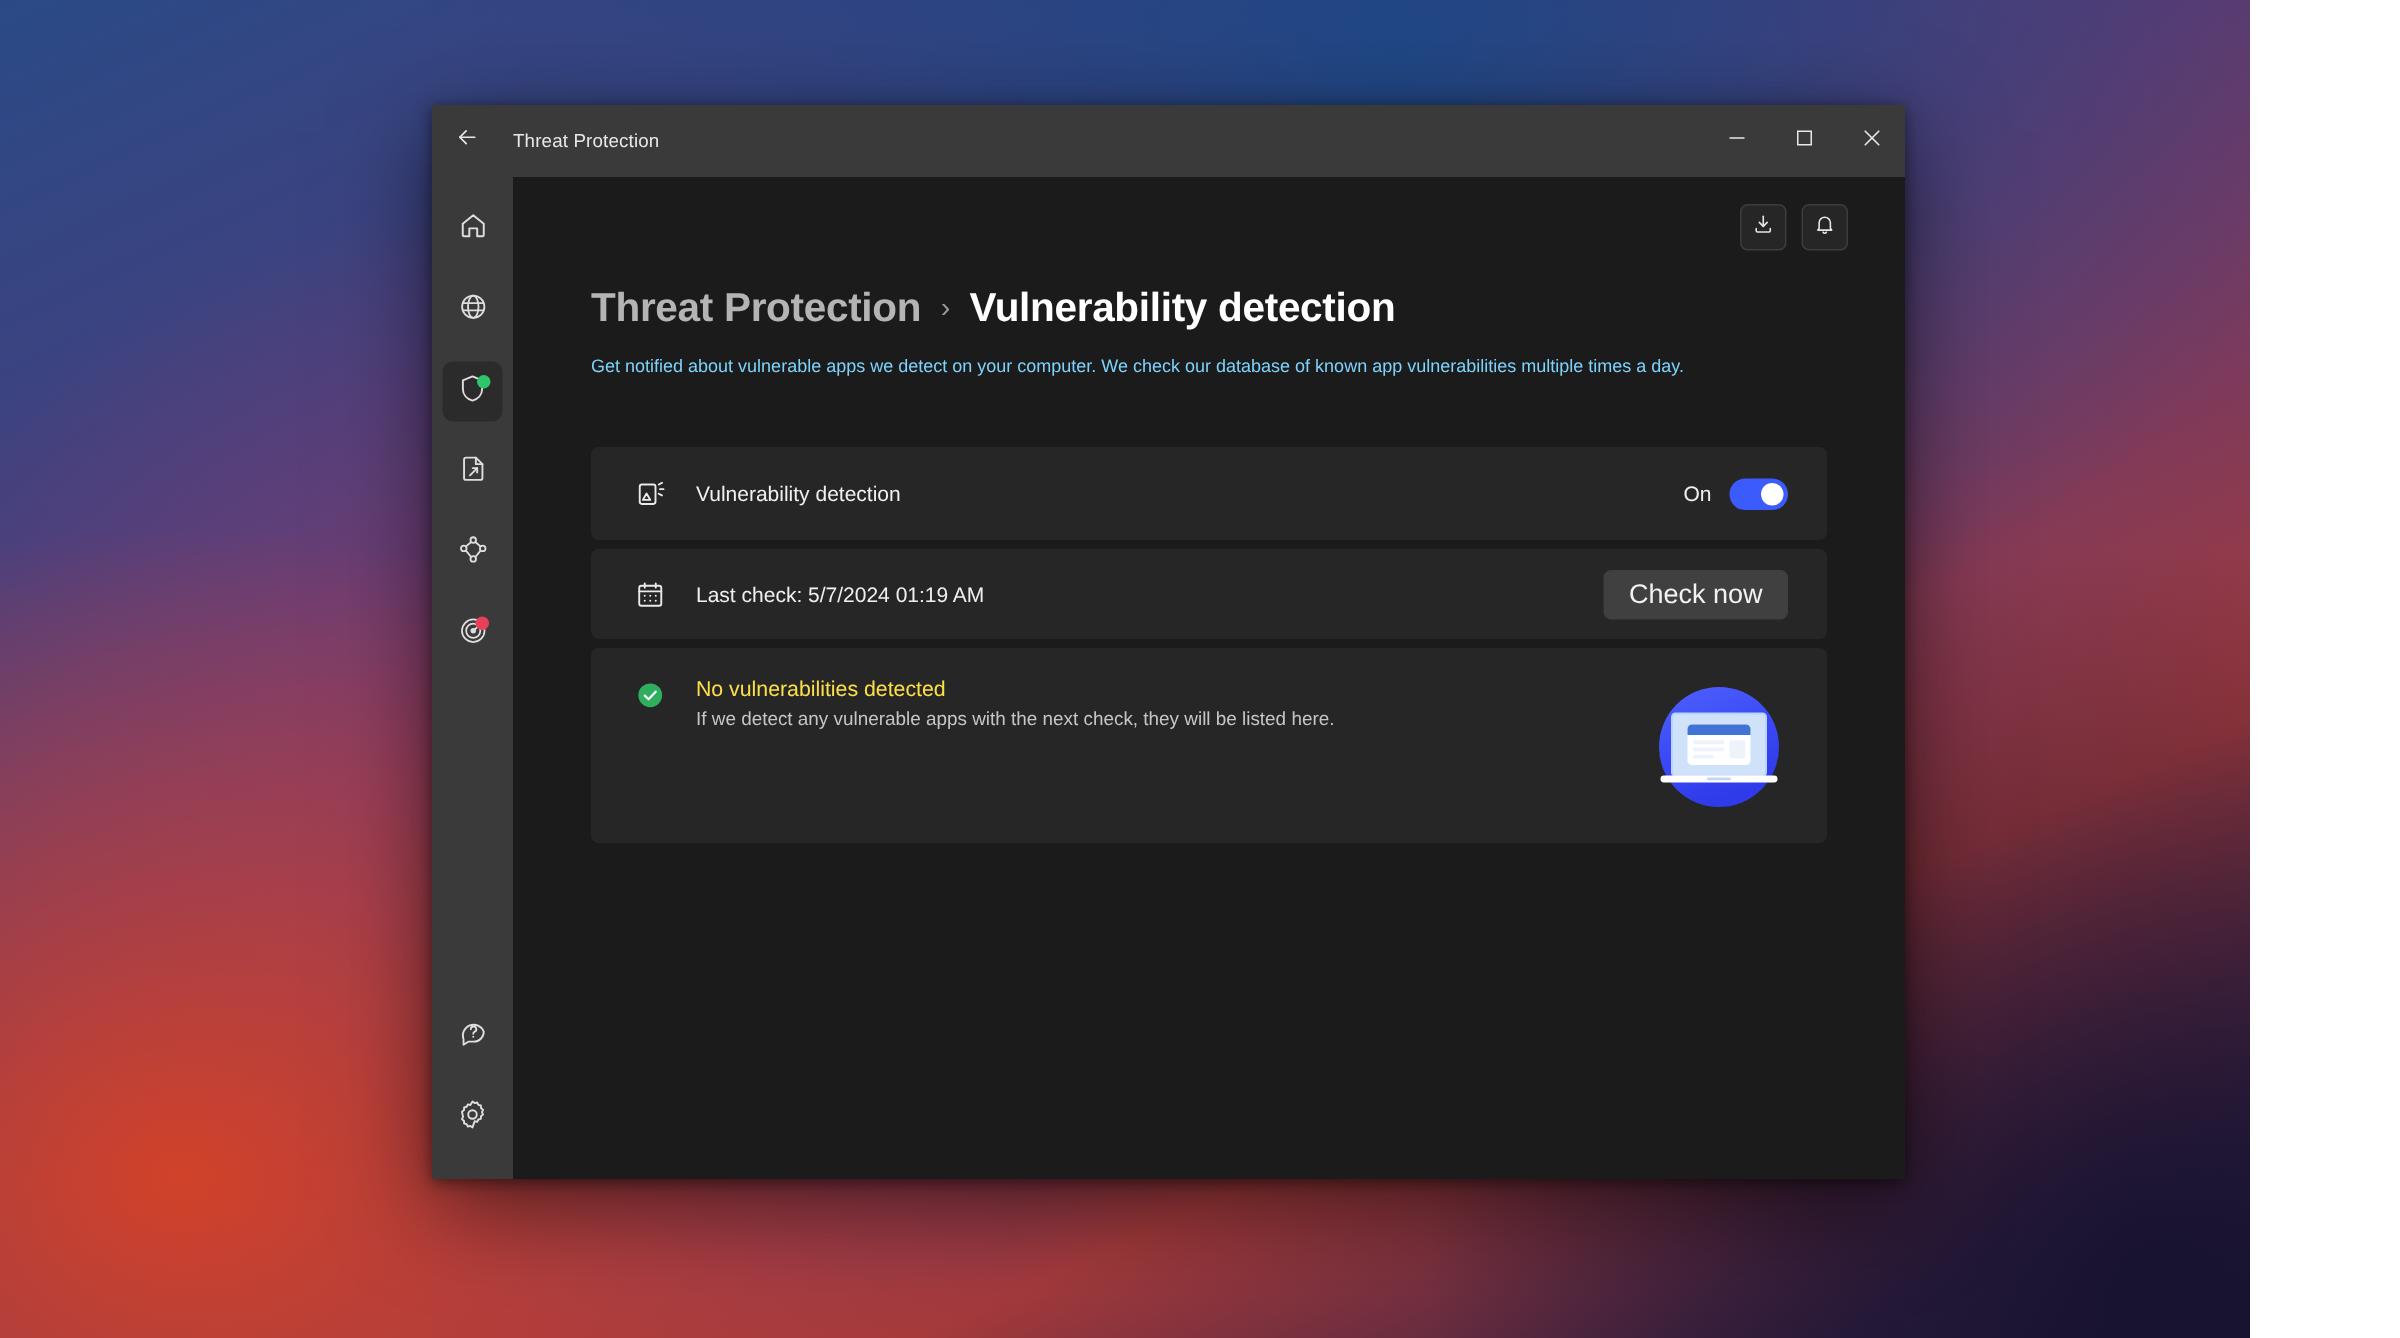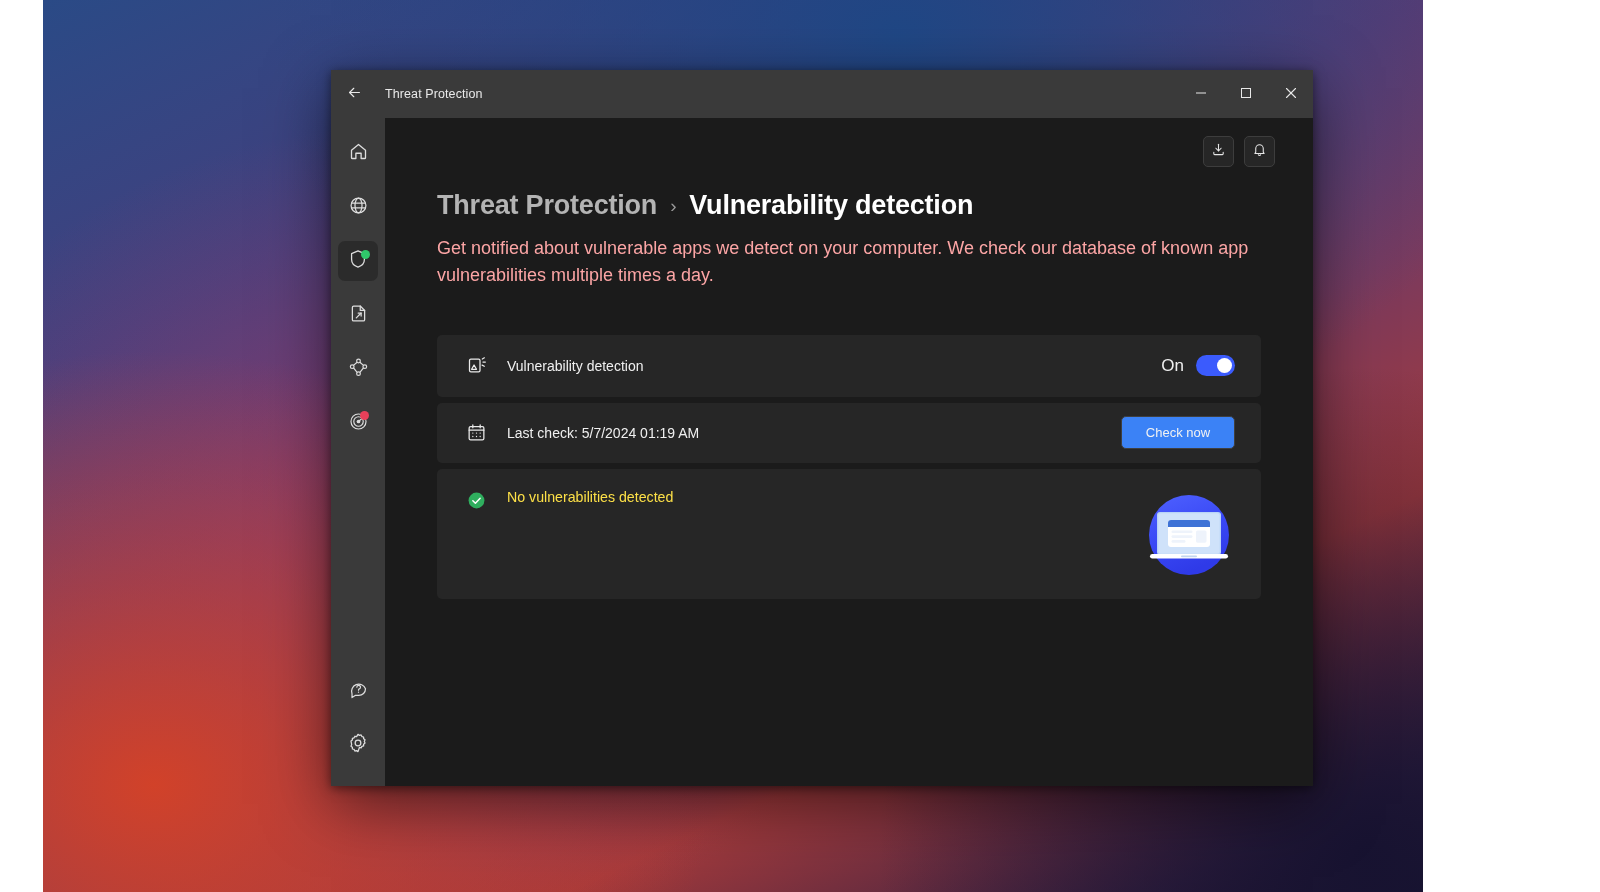--- a/index.html
+++ b/index.html
@@ -7,29 +7,28 @@
   html, body {
     width: 1600px;
     height: 892px;
     overflow: hidden;
     font-family: "Liberation Sans", sans-serif;
   }
 
   
   #desktop {
     position: relative;
-    width: 1380px;
+    width: 1500px;
     height: 892px;
     background:
       radial-gradient(ellipse 900px 700px at 8% 88%,  rgba(214, 66, 38, 0.95) 0%, rgba(214,66,38,0) 62%),
       radial-gradient(ellipse 780px 620px at 26% 60%, rgba(150, 62, 110, 0.75) 0%, rgba(150,62,110,0) 66%),
       radial-gradient(ellipse 900px 620px at 62% 4%,  rgba(28, 72, 134, 0.92) 0%, rgba(28,72,134,0) 70%),
       radial-gradient(ellipse 700px 700px at 96% 96%, rgba(22, 18, 48, 0.95) 0%, rgba(22,18,48,0) 70%),
       linear-gradient(155deg, #2a4a86 0%, #43407e 24%, #5c3a72 42%, #7a3a5e 58%, #a33a3c 74%, #3a2343 92%, #1d1833 100%);
-    margin-left: 43px;
   }
 
   
   #app-window {
     position: absolute;
     left: 288px;
     top: 70px;
     width: 982px;
     height: 716px;
     background: #1f1f1f;
@@ -137,23 +136,23 @@
     font-weight: 600;
     letter-spacing: -0.2px;
   }
   .bc-parent { color: #b4b4b4; }
   .bc-sep { color: #9a9a9a; font-size: 19px; font-weight: 400; }
   .bc-current { color: #ffffff; }
 
   .page-desc {
     margin-top: 14px;
     max-width: 818px;
-    font-size: 18px;
+    font-size: 12px;
     line-height: 1.52;
-    color: #fca5a5;
+    color: #7dd3fc;
   }
 
   .cards { margin-top: 45px; }
 
   .card {
     background: #262626;
     border-radius: 5px;
     margin-bottom: 6px;
     display: flex;
     align-items: center;
@@ -176,44 +175,44 @@
     flex: 0 0 26px;
   }
   .card-label {
     margin-left: 18px;
     font-size: 14px;
     color: #f0f0f0;
   }
   .card-grow { flex: 1; }
 
   .toggle-wrap { display: flex; align-items: center; gap: 12px; }
-  .toggle-state { font-size: 17px; color: #efefef; }
+  .toggle-state { font-size: 14px; color: #efefef; }
   .toggle {
     width: 39px; height: 21px;
     border-radius: 11px;
     background: #3b5bfd;
     position: relative;
   }
   .toggle .knob {
     position: absolute;
     right: 3px; top: 3px;
     width: 15px; height: 15px;
     border-radius: 50%;
     background: #ffffff;
   }
 
   .btn-secondary {
     min-width: 114px;
     height: 33px;
     padding: 0 16px;
-    background: #3b82f6;
+    background: #404040;
     border: 1px solid #3f3f3f;
     border-radius: 5px;
     color: #f2f2f2;
-    font-size: 13px;
+    font-size: 18px;
     font-family: "Liberation Sans", sans-serif;
     display: flex; align-items: center; justify-content: center;
   }
 
   .result-icon { margin-top: 2px; }
   .result-text { margin-left: 18px; }
   .result-title { font-size: 14.2px; color: #fde047; font-weight: 400; }
   .result-sub { margin-top: 4px; font-size: 12.6px; color: #c6c6c6; }
 
   .illus {
@@ -424,20 +423,21 @@
 
           <div class="card result">
             <div class="card-icon result-icon">
               <svg width="19" height="19" viewBox="0 0 24 24">
                 <circle cx="12" cy="12" r="10" fill="#2fae5e"></circle>
                 <path d="M7.4 12.3 L10.6 15.4 16.6 9.1" fill="none" stroke="#ffffff" stroke-width="1.9" stroke-linecap="round" stroke-linejoin="round"></path>
               </svg>
             </div>
             <div class="result-text">
               <div class="result-title">No vulnerabilities detected</div>
+              <div class="result-sub">If we detect any vulnerable apps with the next check, they will be listed here.</div>
             </div>
 
             <div class="illus">
               <svg width="100" height="100" viewBox="0 0 100 100">
                 <defs>
                   <linearGradient id="circleGrad" x1="0" y1="0" x2="0.4" y2="1">
                     <stop offset="0%" stop-color="#4f62ff"></stop>
                     <stop offset="55%" stop-color="#3a49f5"></stop>
                     <stop offset="100%" stop-color="#2f3ae8"></stop>
                   </linearGradient>

